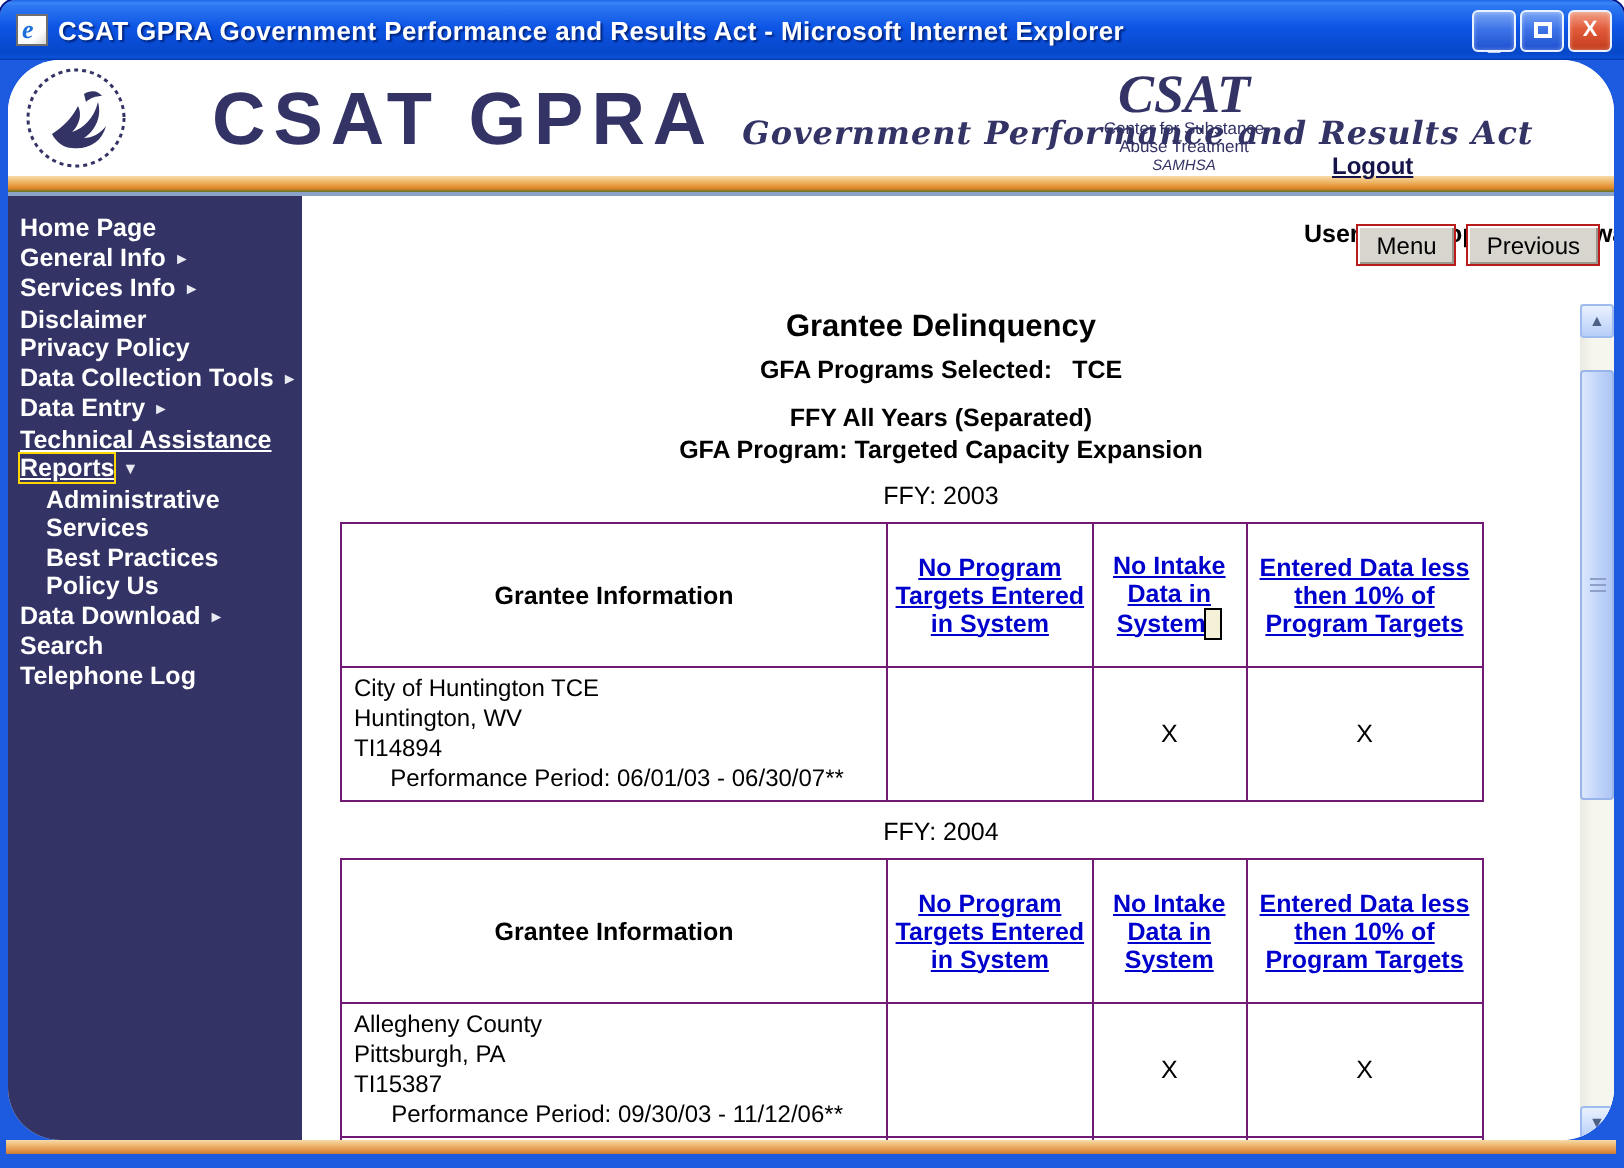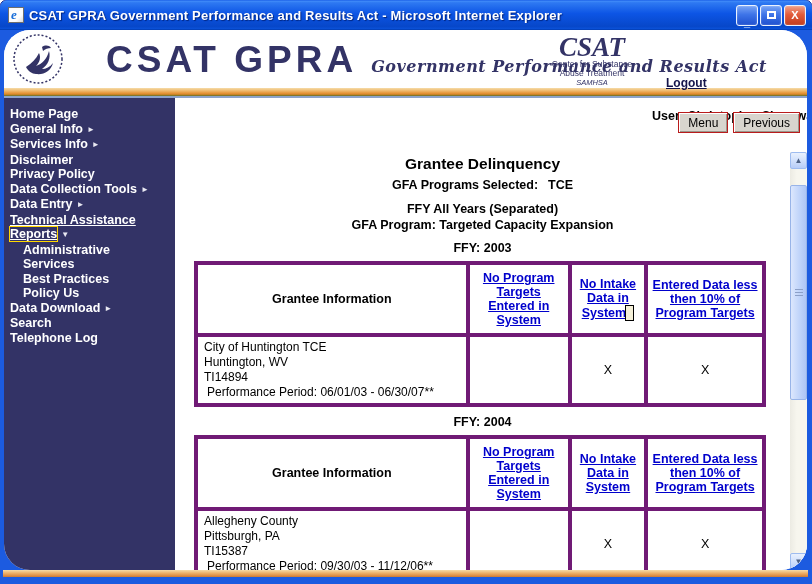--- a/index.html
+++ b/index.html
@@ -49,21 +49,21 @@
   .userline { font-weight:bold; font-size:12.5px; color:#000; margin-top:18px; white-space:nowrap; }
 
   .gold-stripe { height:8px;
     background:linear-gradient(180deg,#F6DCA9 0%,#F0BE74 30%,#E79A3F 60%,#DD8627 78%,#8A7A28 92%,#6F6F23 100%); }
   .steel-line { height:2px; background:#8CA3C9; }
 
   
   .main-row { flex:1; display:flex; min-height:0; }
 
   
-  .sidebar { width:171px; background:#333366; padding:9px 0 0 6px; flex-shrink:0; }
+  .sidebar { width:147px; background:#333366; padding:9px 0 0 6px; flex-shrink:0; }
   .side-item { color:#fff; font-weight:bold; font-size:12.5px; line-height:14.5px;
     white-space:nowrap; cursor:pointer; }
   .side-item.indent { padding-left:13px; }
   .side-label.u { text-decoration:underline; }
   .side-label.boxed { outline:1px solid #FFD700; outline-offset:0px; text-decoration:underline; }
   .arrow { color:#E9E9F2; font-size:8px; margin-left:4px; vertical-align:1px; }
 
   
   .content-col { flex:1; display:flex; flex-direction:column; min-width:0; background:#fff; }
   .top-strip { height:54px; position:relative; }
@@ -72,31 +72,31 @@
     font-family:"Liberation Sans",sans-serif; background:#D8D5CE; border:1px solid #b91c1c;
     box-shadow:inset 1px 1px 0 #FFFFFF, inset -1px -1px 0 #9B978C; cursor:pointer; }
 
   .scroll-wrap { flex:1; display:flex; min-height:0; }
   .page { flex:1; overflow:hidden; padding-top:3px; position:relative; }
 
   .page-title { text-align:center; font-size:15.5px; font-weight:bold; color:#000; margin-bottom:5px; }
   .programs-line { text-align:center; font-size:12.5px; font-weight:bold; margin-bottom:9px; }
   .programs-line .val { margin-left:10px; }
   .center-line { text-align:center; font-size:12.5px; font-weight:bold; line-height:16px; }
-  .ffy-label { text-align:center; font-size:12.5px; font-weight:bold; margin:8px 0 6px 0; }
+  .ffy-label { text-align:center; font-size:12.5px; font-weight:normal; margin:8px 0 6px 0; }
 
   table.delinquency { border-collapse:collapse; table-layout:fixed; width:572px; margin-left:19px; }
-  .delinquency th, .delinquency td { border:4px solid #701a75; vertical-align:middle; }
+  .delinquency th, .delinquency td { border:1px solid #701a75; vertical-align:middle; }
   .delinquency th { height:72px; text-align:center; font-size:12.5px; padding:2px 3px; }
   .col-gi { width:242px; } .col-a { width:91px; } .col-b { width:68px; } .col-c { width:105px; }
   .hdr-link { color:#0000CC; font-weight:bold; text-decoration:underline; cursor:pointer; }
   .cursor-box { display:inline-block; width:9px; height:16px; background:#F5F0D8;
     border:1px solid #000; vertical-align:-4px; margin-left:-1px; }
   .gi-cell { height:64px; padding:3px 6px; font-size:12px; line-height:15px; text-align:left; vertical-align:top; }
-  .gi-cell .pp { padding-left:3px; }
+  .gi-cell .pp { padding-left:3px;text-align:center; }
   .mark-cell { text-align:center; font-size:12.5px; }
 
   
   .scrollbar { width:17px; flex-shrink:0; display:flex; flex-direction:column;
     background:linear-gradient(90deg,#ECEBE3 0%,#F7F6EE 40%,#F7F6EE 100%); position:relative; }
   .sb-btn { height:17px; width:17px; border-radius:2px; border:1px solid #9EBCF0;
     background:linear-gradient(180deg,#E9F1FE 0%,#CCDDFB 60%,#B7CDF8 100%);
     color:#4D6185; font-size:8px; line-height:15px; text-align:center; flex-shrink:0; cursor:pointer; }
   .sb-btn.down { position:absolute; bottom:0; }
   .sb-thumb { position:absolute; top:33px; left:0; width:17px; height:215px; border-radius:2px;

